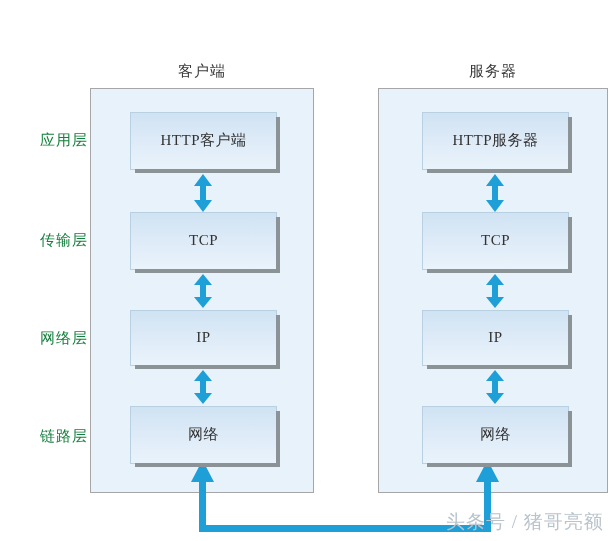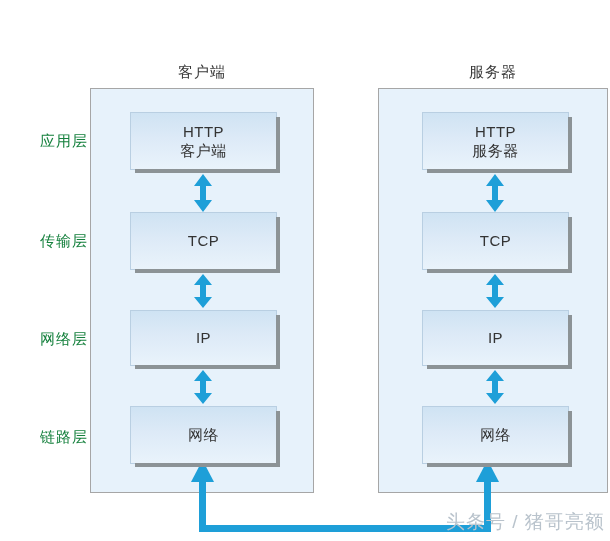--- a/index.html
+++ b/index.html
@@ -9,20 +9,21 @@
   }
   body {
     font-family: "Liberation Sans", "DejaVu Sans", sans-serif;
   }
   #canvas {
     position: relative;
     width: 610px;
     height: 541px;
     background: #ffffff;
     overflow: hidden;
+    font-family: Liberation Serif, serif;
   }
 
   
   .layer-label {
     position: absolute;
     left: 10px;
     width: 78px;
     text-align: right;
     font-size: 15px;
     color: #15803d;
@@ -52,21 +53,21 @@
     box-sizing: border-box;
   }
 
   
   .proto-box {
     position: absolute;
     box-sizing: border-box;
     background: linear-gradient(to bottom, #cfe3f3 0%, #ddeaf7 45%, #e9f3fb 100%);
     border: 1px solid #b9cfe2;
     display: flex;
-    flex-direction: column;
+    flex-direction: row;
     align-items: center;
     justify-content: center;
     font-size: 15px;
     color: #333333;
     line-height: 1.28;
     z-index: 3;
   }
   .proto-box .l1, .proto-box .l2 {
     display: block;
     white-space: nowrap;

